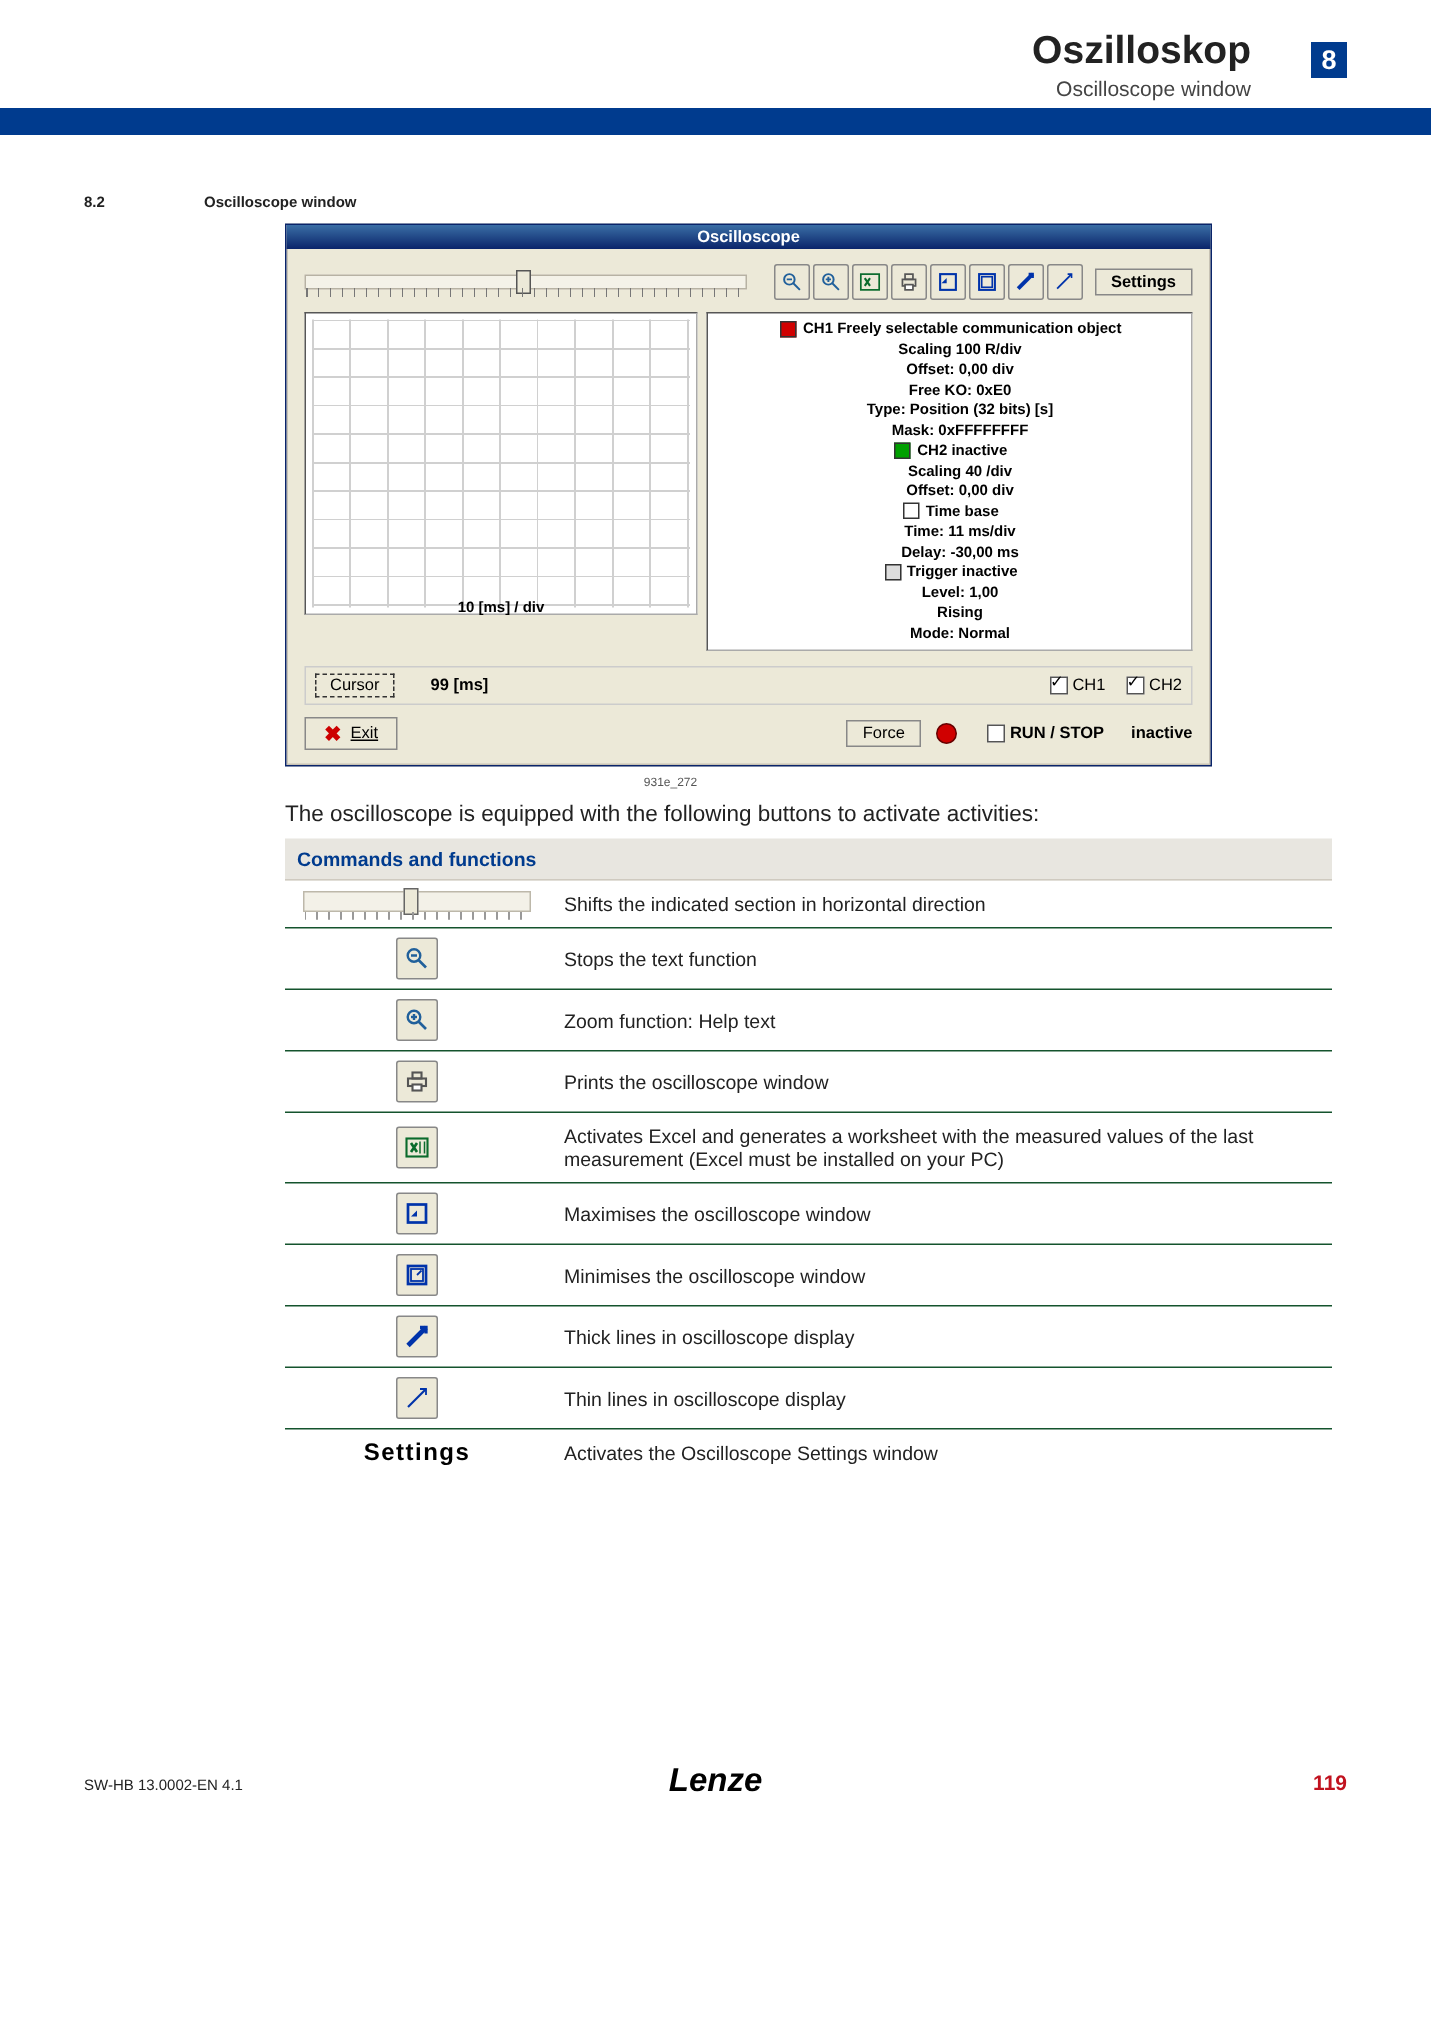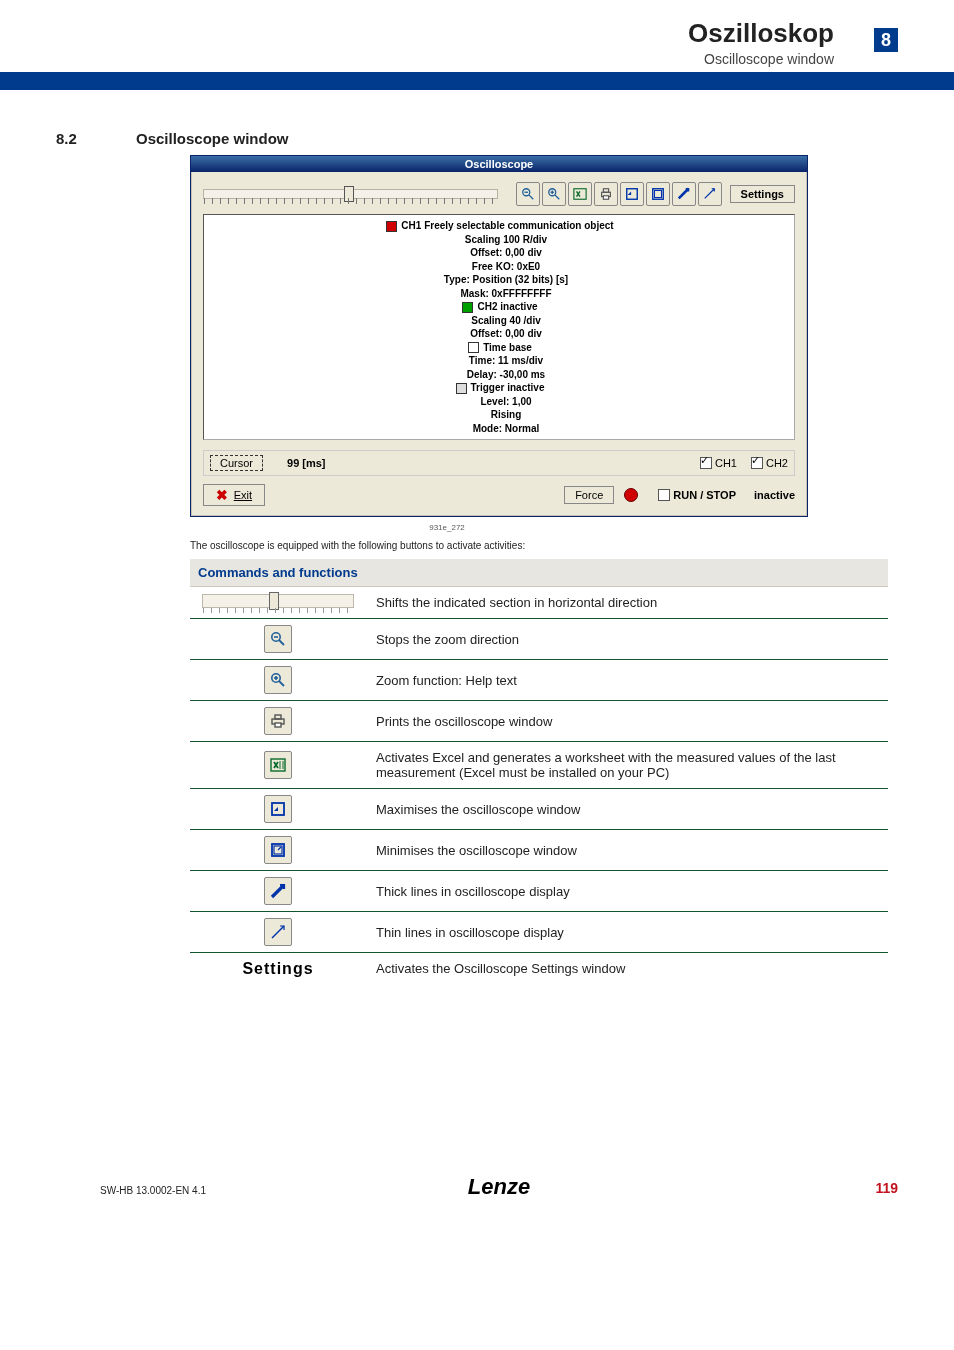--- a/index.html
+++ b/index.html
@@ -48,21 +48,21 @@
     background: #003b8e;
     color: #fff;
     font-weight: 700;
     text-align: center;
     line-height: 24px;
     font-size: 18px;
   }
   .section-row {
     display: flex;
     margin: 40px 0 8px 56px;
-    font-size: 15px;
+    font-size: 10px;
     font-weight: 700;
     color: #222;
   }
   .section-num { width: 80px; }
   .screenshot-wrap {
     margin: 6px 0 0 190px;
     text-align: center;
   }
   
   .win {
@@ -210,21 +210,21 @@
   .bottom-row .led{width:12px;height:12px;border-radius:50%;background:#d00000;border:1px solid #600;margin:0 6px 0 10px;}
   .inactive-lbl{font-weight:700;margin-left:18px;}
   .figref {
     text-align:center;
     font-size:8px;
     color:#555;
     margin: 6px 60px 0 0;
   }
   .body-text {
     margin: 8px 60px 8px 190px;
-    font-size: 10px;
+    font-size: 15px;
     color: #222;
   }
   
   .func-table {
     margin: 4px 60px 0 190px;
     border-collapse: collapse;
     width: 698px;
   }
   .func-table th {
     background:#e8e6e0;
@@ -260,21 +260,20 @@
     font-family: Arial, sans-serif;
     font-weight:900;
     font-size:16px;
     letter-spacing:1px;
     color:#000;
   }
   .footer {
     position: relative;
     margin-top: 180px;
     height: 40px;
-    margin-left: 44px;
   }
   .footer .left {
     position:absolute;left:56px;bottom:8px;
     font-size:10px;color:#222;
   }
   .footer .logo {
     position:absolute;left:50%;bottom:4px;transform:translateX(-50%);
     font-weight:900;font-size:22px;color:#000;letter-spacing:0;
     font-style: italic;
   }
@@ -369,20 +368,24 @@
             <svg viewBox="0 0 16 16">
                 <path d="M2 13 L13 2" stroke="#0033aa" stroke-width="1.4"></path>
                 <path d="M10 2 L13 2 L13 5" fill="none" stroke="#0033aa" stroke-width="1.2"></path>
               </svg>
           </div>
         </div>
         <div class="settings-btn">Settings</div>
       </div>
 
       <div class="mid">
+        <div class="scope">
+          <div class="scope-grid"></div>
+          <div class="scope-xlabel">10 [ms] / div</div>
+        </div>
         <div class="tree">
           <div class="top"><span class="marker red"></span><span>CH1 Freely selectable communication object</span></div>
           <div class="node">Scaling 100  R/div</div>
           <div class="node">Offset: 0,00  div</div>
           <div class="node">Free KO: 0xE0</div>
           <div class="node">Type: Position (32 bits) [s]</div>
           <div class="node">Mask: 0xFFFFFFFF</div>
           <div class="top"><span class="marker green"></span><span>CH2 inactive</span></div>
           <div class="node">Scaling 40 /div</div>
           <div class="node">Offset: 0,00  div</div>
@@ -447,21 +450,21 @@
   </tr>
 
   <tr>
     <td class="icon-cell"><span class="icon-box">
       <svg viewBox="0 0 16 16">
               <circle cx="6" cy="6" r="4.2" fill="none" stroke="#21609b" stroke-width="1.6"></circle>
               <line x1="9" y1="9" x2="14" y2="14" stroke="#21609b" stroke-width="1.8"></line>
               <line x1="4" y1="6" x2="8" y2="6" stroke="#21609b" stroke-width="1.6"></line>
             </svg>
     </span></td>
-    <td>Stops the zoom direction</td>
+    <td>Stops the text function</td>
   </tr>
 
   <tr>
     <td class="icon-cell"><span class="icon-box">
       <svg viewBox="0 0 16 16">
               <circle cx="6" cy="6" r="4.2" fill="none" stroke="#21609b" stroke-width="1.6"></circle>
               <line x1="9" y1="9" x2="14" y2="14" stroke="#21609b" stroke-width="1.8"></line>
               <line x1="4" y1="6" x2="8" y2="6" stroke="#21609b" stroke-width="1.6"></line>
               <line x1="6" y1="4" x2="6" y2="8" stroke="#21609b" stroke-width="1.6"></line>
             </svg>

